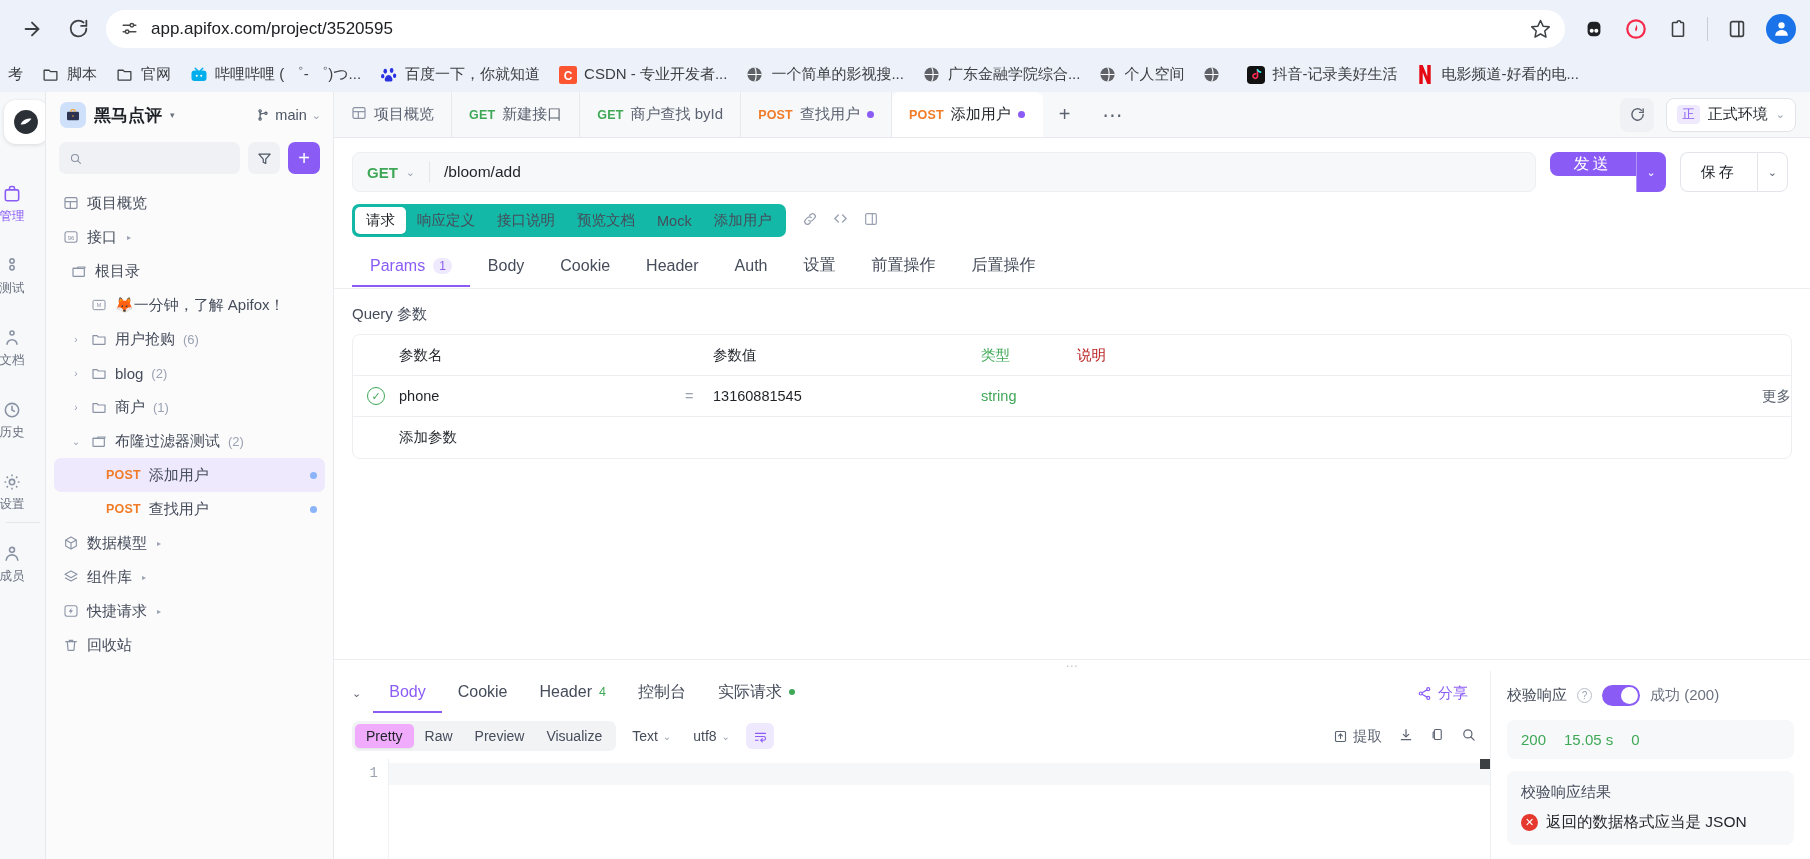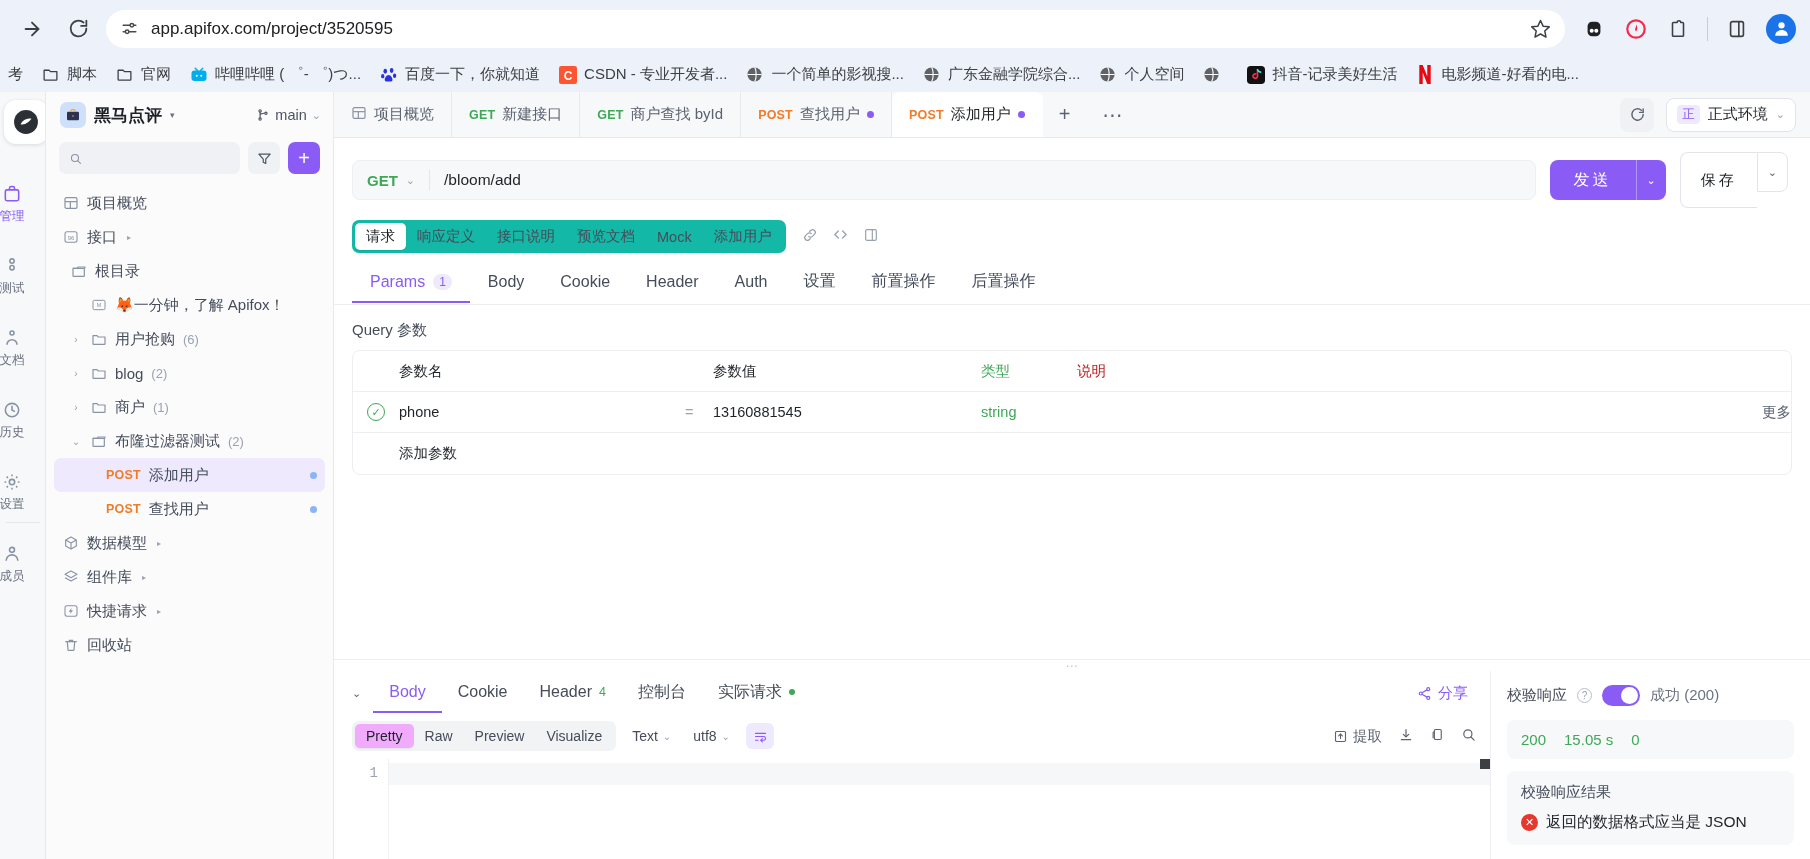--- a/index.html
+++ b/index.html
@@ -193,31 +193,31 @@
     border-radius:8px; display:flex; align-items:center; min-width:0;
   }
   .method {
     display:flex;align-items:center;gap:8px;padding:0 14px;font-size:15px;font-weight:700;color:#3fa857;
   }
   .method .mcaret { font-weight:400; color:#9aa2b1; font-size:11px; }
   .url-div { width:1px;height:22px;background:#e4e6ea;}
   .url-text { padding-left:14px; font-size:15.5px; color:#1f2328; }
   .send-group { display:flex; flex:0 0 auto; }
   .send-btn {
-    background:#8a5cf5;color:#fff;height:40px;border-radius:8px 0 0 8px;
+    background:#8a5cf5;color:#fff;height:24px;border-radius:8px 0 0 8px;
     display:flex;align-items:center;padding:0 24px;font-size:16px;letter-spacing:3px;
   }
   .send-caret {
     background:#8a5cf5;color:#fff;height:40px;border-radius:0 8px 8px 0;
     display:flex;align-items:center;padding:0 10px;font-size:11px;
     border-left:1px solid rgba(255,255,255,.35);
   }
   .save-group { display:flex; flex:0 0 auto; }
   .save-btn {
-    border:1px solid #e2e4e9;border-right:none;background:#fff;height:56px;border-radius:8px 0 0 8px;
+    border:1px solid #e2e4e9;border-right:none;background:#fff;height:40px;border-radius:8px 0 0 8px;
     display:flex;align-items:center;padding:0 20px;font-size:15px;letter-spacing:3px;color:#1f2328;
   }
   .save-caret {
     border:1px solid #e2e4e9;background:#fff;height:40px;border-radius:0 8px 8px 0;
     display:flex;align-items:center;padding:0 10px;font-size:11px;color:#5b6270;
   }
 
   .subtabs { display:flex; align-items:center; gap:2px; padding: 2px 18px 0 18px; }
   .subtab-group { display:flex;align-items:center;background:#14b8a6;border-radius:7px;padding:3px;text-align:right;}
   .subtab { font-size:14.5px;color:#454c5a;padding:4px 11px;border-radius:5px;white-space:nowrap;}

